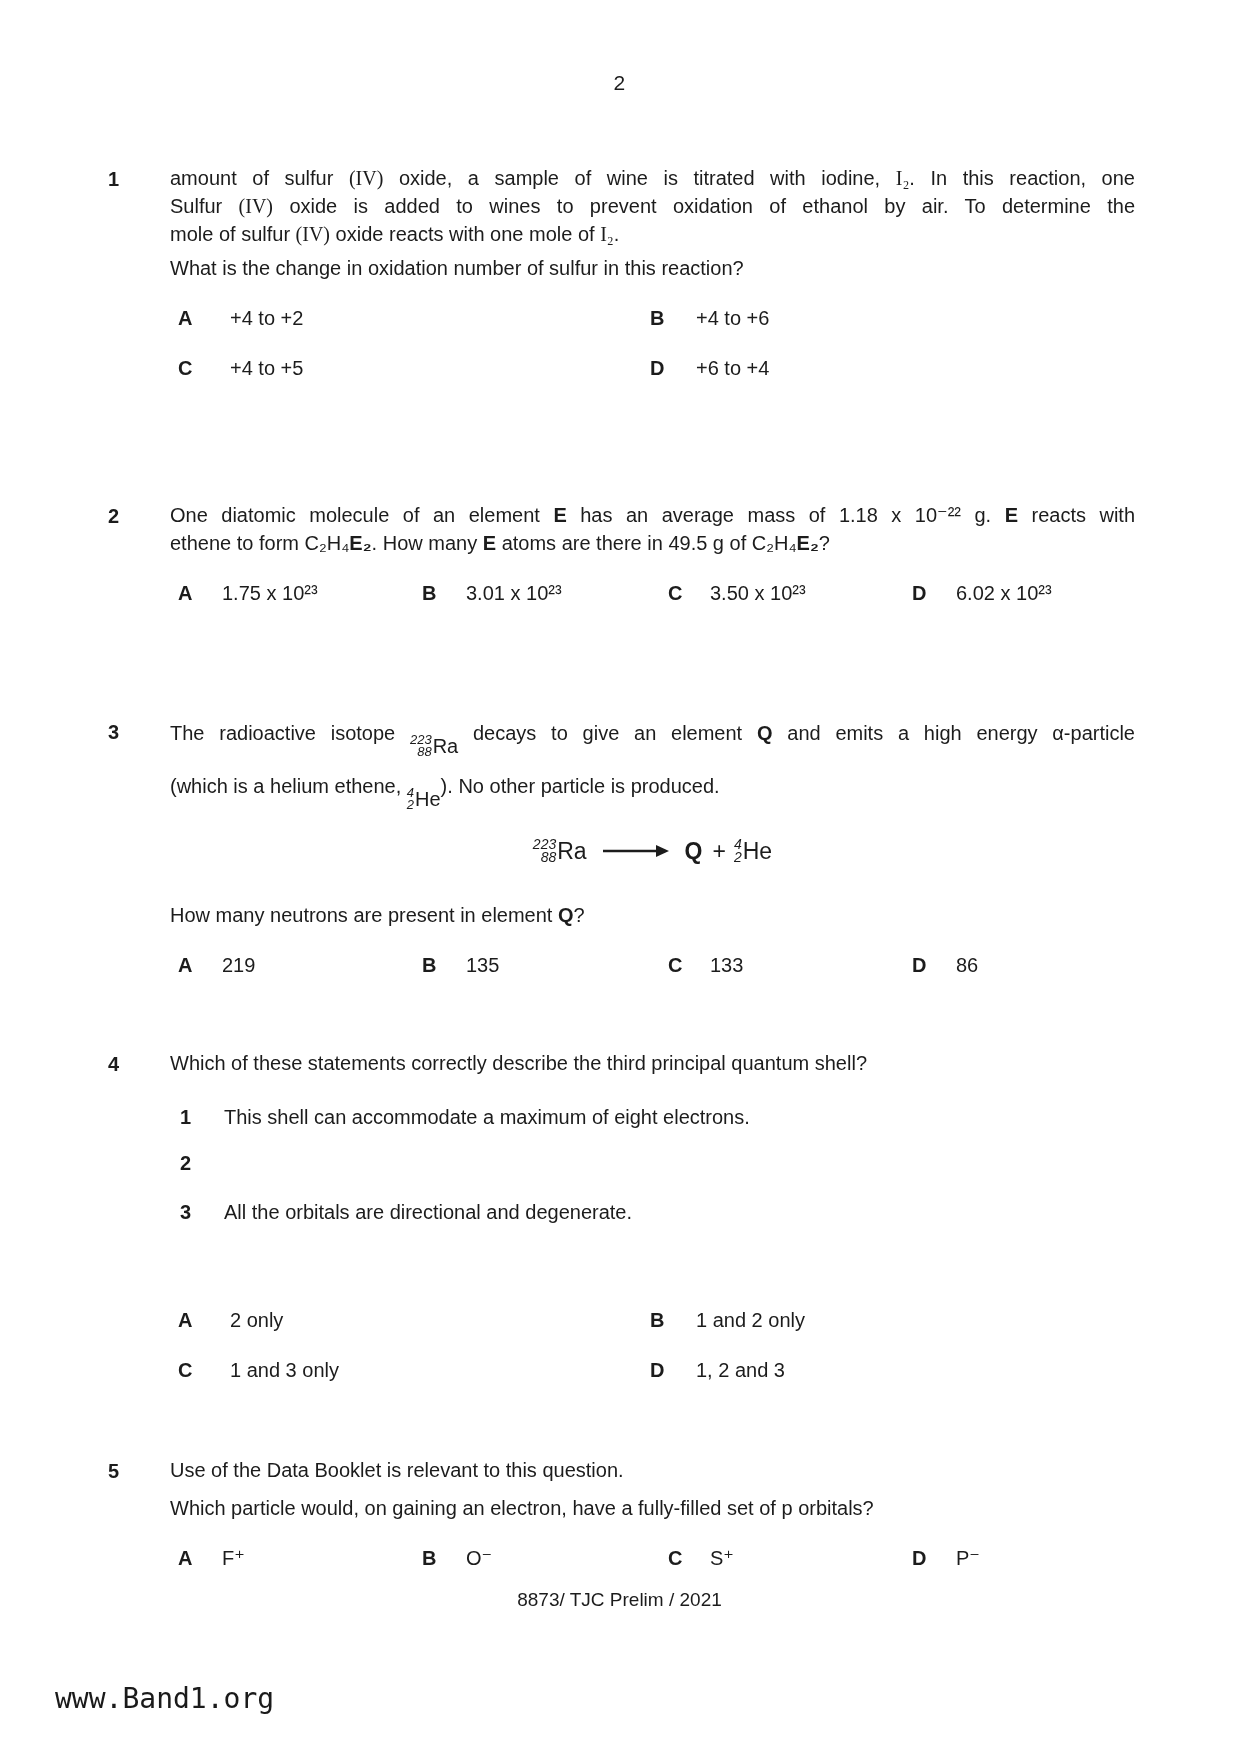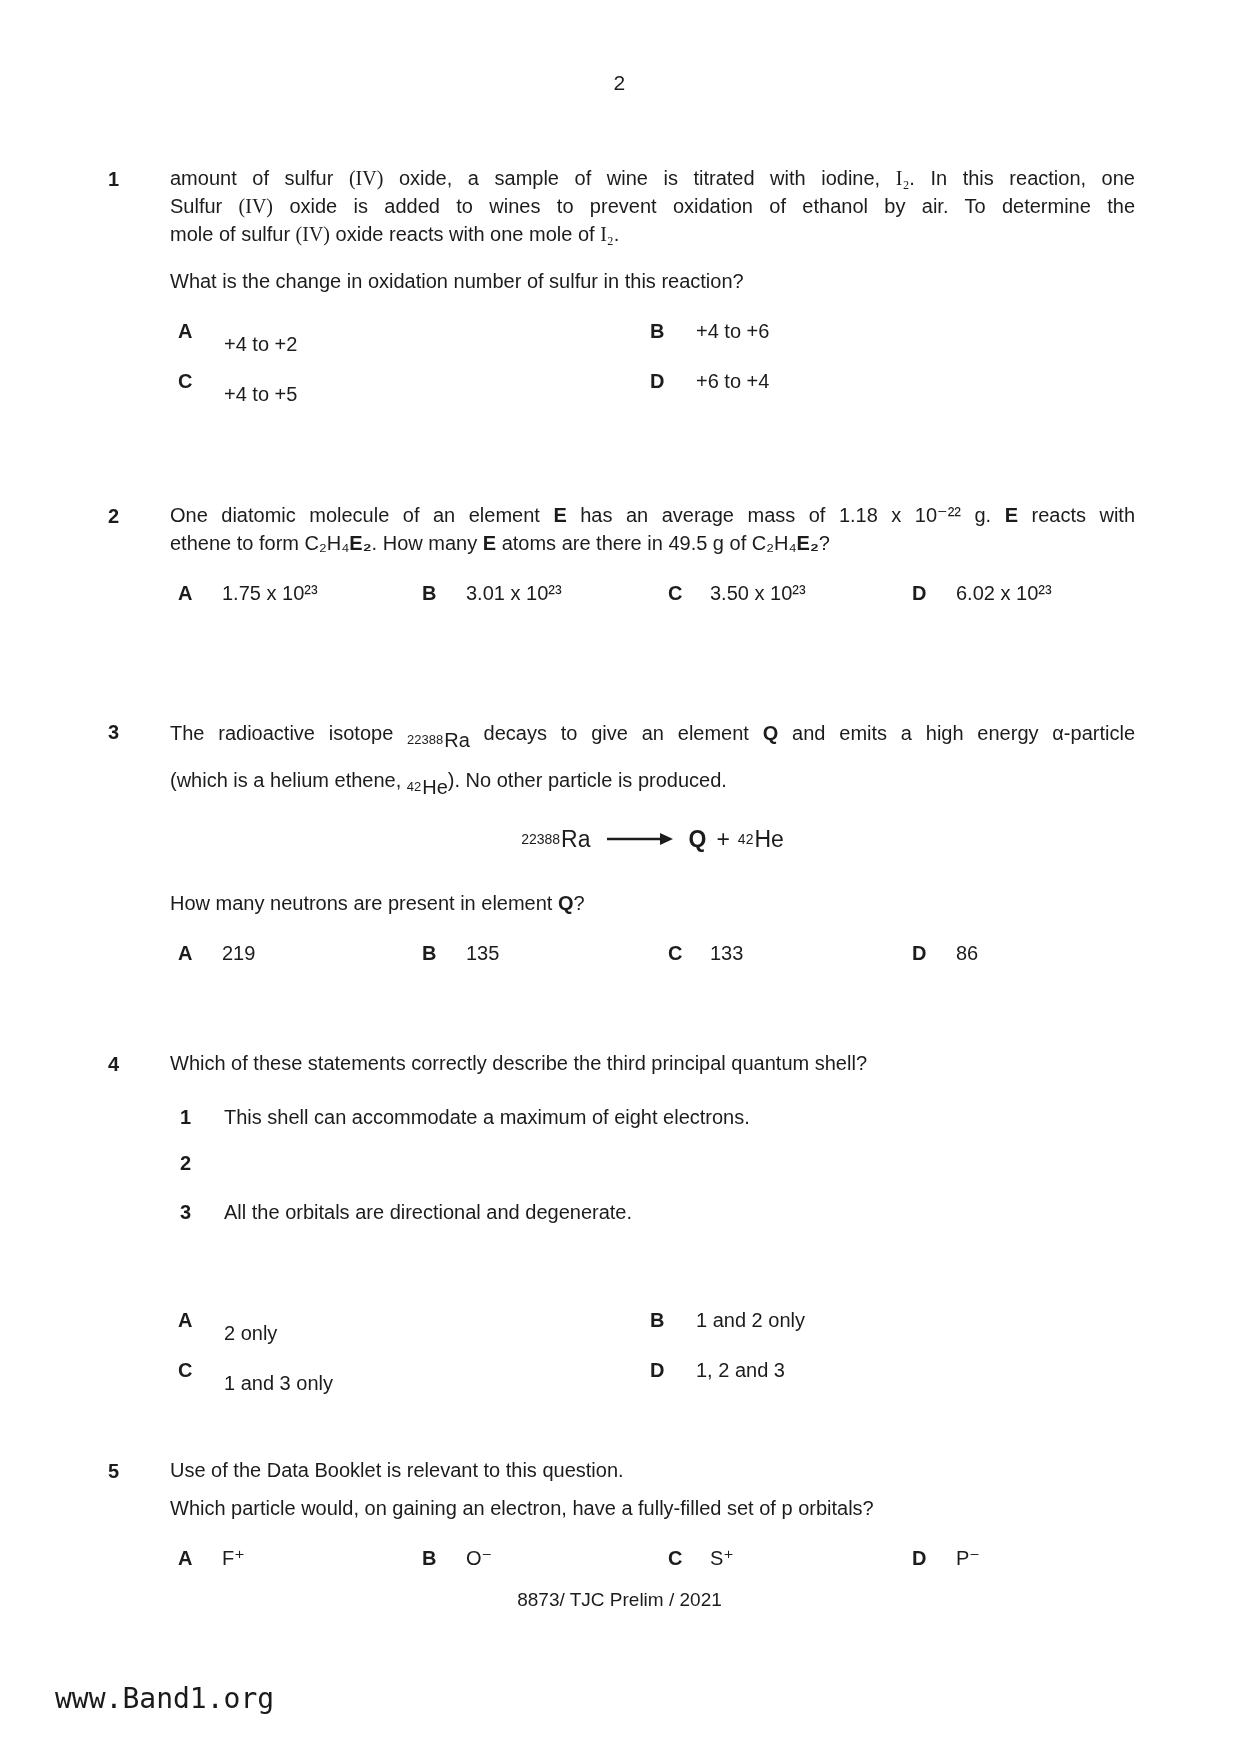--- a/index.html
+++ b/index.html
@@ -15,43 +15,43 @@
     position:absolute; top:71px; left:0; width:1239px;
     text-align:center; font-size:21px; letter-spacing:0.5px;
   }
   .q { position:absolute; left:0; width:1239px; }
   .qnum { position:absolute; left:108px; top:4px; font-weight:bold; font-size:20px; }
   .qbody { position:absolute; left:170px; width:965px; font-size:20px; line-height:28px; }
   .wide { line-height:40px; }
   .just { text-align:justify; text-align-last:justify; }
   .b { font-weight:bold; }
   .serif { font-family:"Liberation Serif","DejaVu Serif",serif; }
-  .para-q { margin-top:19px; }
+  .para-q { margin-top:6px; }
   .opt-block { margin-top:22px; }
   .opt-row { position:relative; height:50px; font-size:20px; line-height:28px; }
   .opt-row span { position:absolute; top:0; white-space:nowrap; }
   .opt-letter { font-weight:bold; }
-  .ol1 { left:8px; }  .ot1 { left:54px;margin-top:13px; }
+  .ol1 { left:8px; }  .ot1 { left:60px; }
   .ol2 { left:480px; } .ot2 { left:526px; }
   .fl1 { left:8px; }   .ft1 { left:52px; }
   .fl2 { left:252px; } .ft2 { left:296px; }
   .fl3 { left:498px; } .ft3 { left:540px; }
   .fl4 { left:742px; } .ft4 { left:786px; }
   .stmt { position:relative; height:28px; font-size:20px; line-height:28px; }
   .stmt span { position:absolute; top:0; white-space:nowrap; }
   .stmt .sn { left:10px; font-weight:bold; }
   .stmt .st { left:54px; }
   .stmt-1 { margin-top:26px; }
   .stmt-2 { margin-top:18px; }
   .stmt-3 { margin-top:21px; }
   .q4-opts { margin-top:80px; }
   .q5-line2 { margin-top:10px; }
   
   .nuclide { display:inline-flex; align-items:center; vertical-align:-4px; }
-  .nuc-nums { display:inline-flex; flex-direction:row; align-items:flex-end; margin-right:1px; }
+  .nuc-nums { display:inline-flex; flex-direction:column; align-items:flex-end; margin-right:1px;font-style:italic; }
   .nuc-nums span { font-size:13px; line-height:12px; letter-spacing:0; }
   .equation {
     margin-top:10px; height:44px; font-size:23px;
     display:flex; justify-content:center; align-items:center;
   }
   .equation .nuc-nums span { font-size:14px; line-height:13px; }
   .eq-arrow { margin:0 16px; display:flex; align-items:center; }
   .eq-plus { margin:0 8px 0 10px; }
   .footer {
     position:absolute; top:1589px; left:0; width:1239px;

